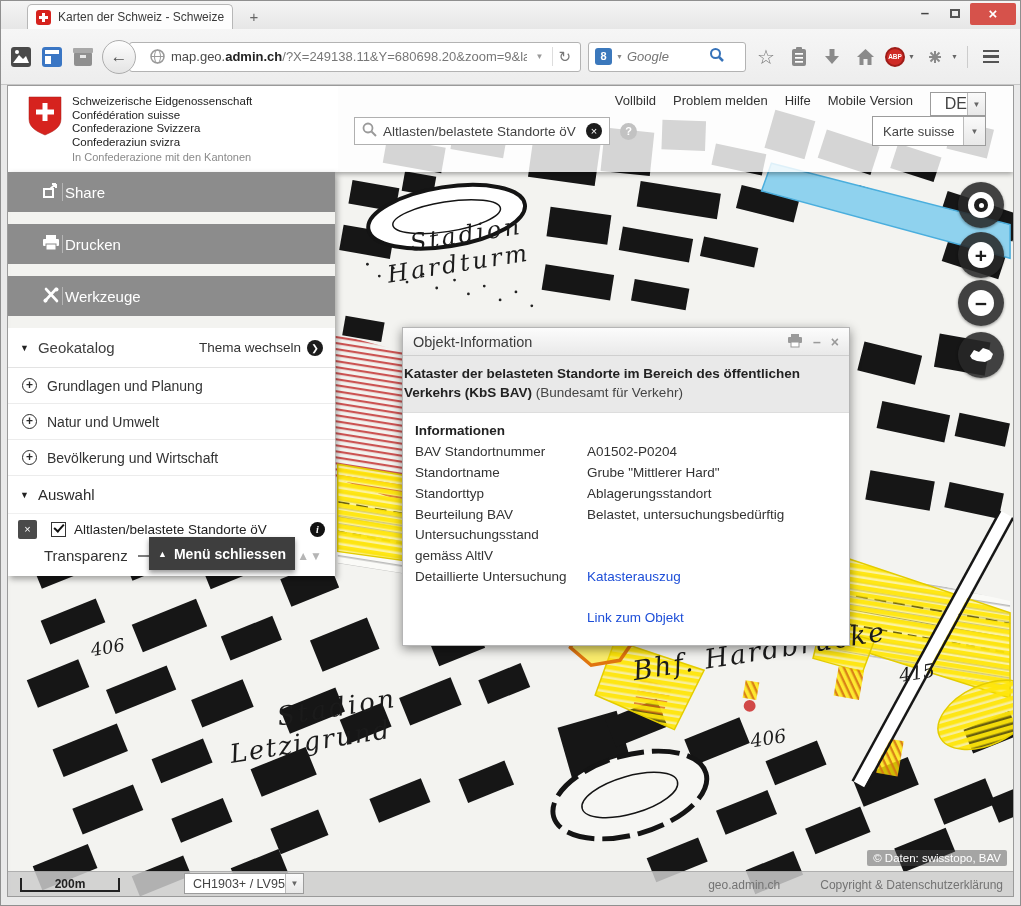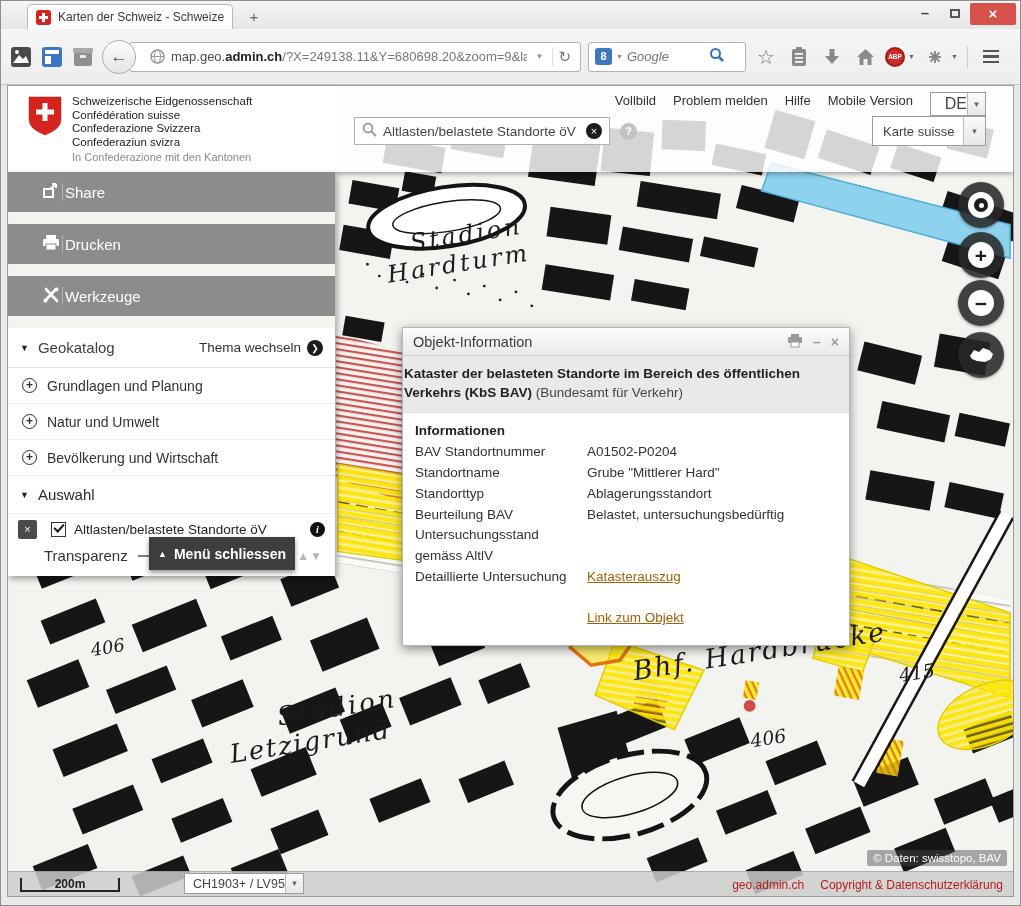--- a/index.html
+++ b/index.html
@@ -103,35 +103,35 @@
   .popup-title{flex:1;font-size:14.5px;color:#3c3c3c}
   .popup-tool{color:#9a9a9a;font-size:14px;font-weight:bold;cursor:pointer;line-height:1}
   .popup-sub{background:#e9e9e9;padding:9px 1px;font-size:13.5px;line-height:1.4;color:#222;border-bottom:1px solid #ddd}
   .popup-sub .norm{font-weight:normal;color:#444}
   .popup-body{padding:10px 12px 16px}
   .sec-title{font-weight:bold;font-size:13.5px;color:#222;margin-bottom:4px}
   .info-row{display:flex;font-size:13.5px;line-height:1.55;color:#333}
   .info-row .lbl{width:172px;flex:none}
   .info-row .val{flex:1}
   .info-row.spacer{height:20px}
-  a.plink{color:#a16207;text-decoration:underline;cursor:pointer}
+  a.plink{color:#1d4ed8;cursor:pointer}
 
   
   .map-ctrl{position:absolute;right:9px;width:46px;height:46px;border-radius:50%;background:rgba(40,40,40,.88);display:flex;align-items:center;justify-content:center;cursor:pointer;box-shadow:0 1px 3px rgba(0,0,0,.4)}
   .ctrl-inner{width:26px;height:26px;border-radius:50%;background:#fff;display:flex;align-items:center;justify-content:center;font-size:21px;font-weight:bold;color:#1d1d1d;line-height:1}
   .geo-dot{width:14px;height:14px;border-radius:50%;background:#1d1d1d;display:flex;align-items:center;justify-content:center}
   .geo-dot i{width:5px;height:5px;border-radius:50%;background:#fff}
 
   
   .bottombar{position:absolute;left:0;right:0;bottom:0;height:25px;background:rgba(205,205,205,.85);border-top:1px solid rgba(140,140,140,.5)}
   .scalebar{position:absolute;left:12px;bottom:4px;width:100px;height:14px;border-left:2px solid #222;border-right:2px solid #222;border-bottom:2px solid #222;text-align:center;font-size:12px;font-weight:bold;color:#222;line-height:12px}
   .crs-select{position:absolute;left:176px;bottom:2px;width:120px;height:21px}
   .crs-select .val{flex:1;padding-left:8px;font-size:12.5px}
   .crs-select .sel-caret{width:18px}
-  .footer-links{position:absolute;right:10px;bottom:4px;font-size:12px;color:#b91c1c;display:flex;gap:16px}
+  .footer-links{position:absolute;right:10px;bottom:4px;font-size:12px;color:#737373;display:flex;gap:40px}
   .attribution{position:absolute;right:6px;bottom:30px;background:rgba(70,70,70,.45);color:#fff;font-size:11.5px;padding:2px 6px;border-radius:2px}
 </style>
 </head>
 <body>
 
 <div class="window">
 
   <div class="titlebar">
     <div class="tab">
       <span class="favicon"></span>

